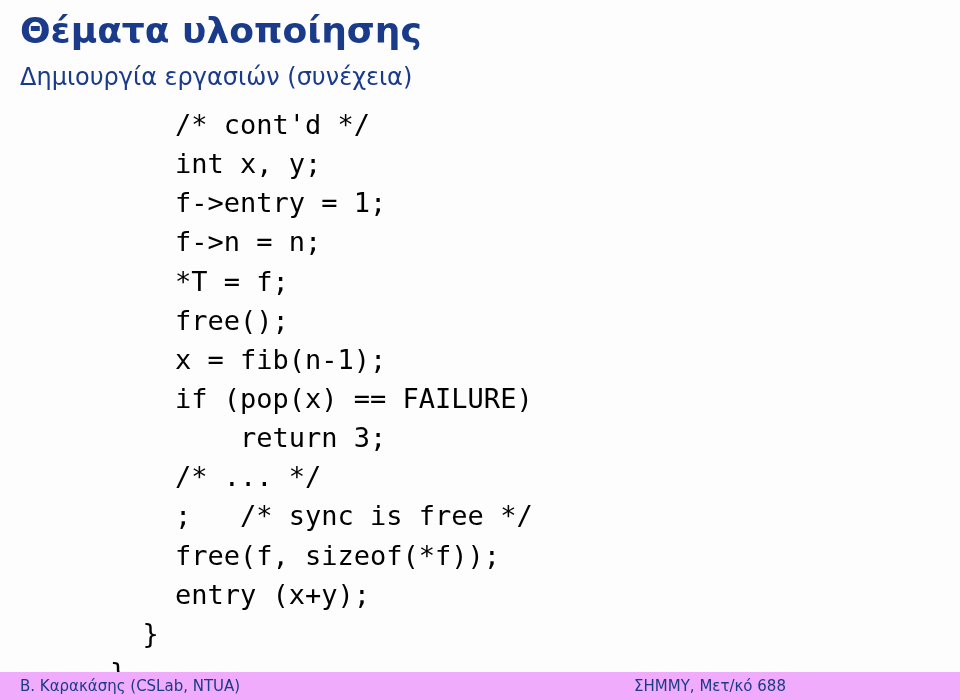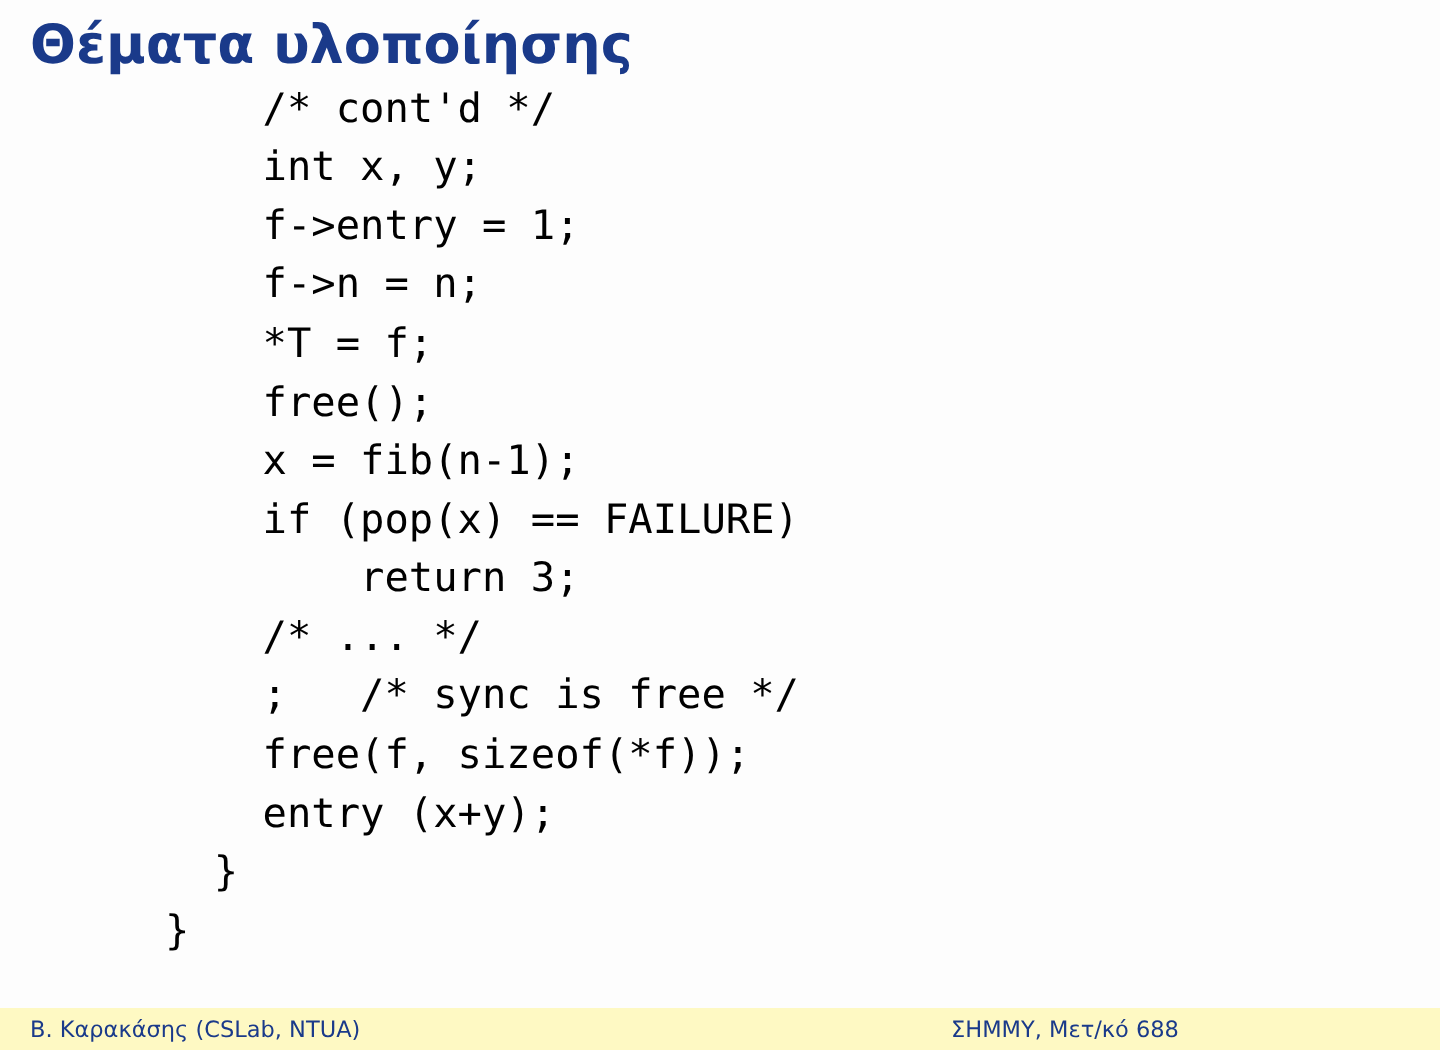--- a/index.html
+++ b/index.html
@@ -14,21 +14,21 @@
   .slide {
     width: 100%;
     height: 100%;
     padding: 10px 20px 0 20px;
     position: relative;
   }
   .title {
     color: #1a3a8a;
     font-size: 36px;
     font-weight: bold;
-    margin-bottom: 2px;
+    margin-bottom: 12px;
   }
   .subtitle {
     color: #1a3a8a;
     font-size: 24px;
     font-weight: normal;
     margin-bottom: 14px;
   }
   .code-block {
     font-family: "DejaVu Sans Mono", "Courier New", monospace;
     font-size: 27px;
@@ -36,36 +36,37 @@
     color: #000;
     white-space: pre;
     padding-left: 90px;
   }
   .footer {
     position: absolute;
     bottom: 0;
     left: 0;
     right: 0;
     height: 28px;
-    background: #fef9c3;
+    background: #f0abfc;
     color: #1a3a8a;
     font-size: 15px;
     display: flex;
     align-items: center;
     padding: 0 20px;
   }
   .footer-left { flex: 1; text-align: left; }
   .footer-center { flex: 1; text-align: center; }
   .footer-right { flex: 1; text-align: right; }
 </style>
 </head>
 <body>
 
 <div class="slide">
   <div class="title">Θέματα υλοποίησης</div>
+  <div class="subtitle">Δημιουργία εργασιών (συνέχεια)</div>
 
   <div class="code-block"><span>    /* cont'd */</span>
 <span>    int x, y;</span>
 <span>    f-&gt;entry = 1;</span>
 <span>    f-&gt;n = n;</span>
 <span>    *T = f;</span>
 <span>    free();</span>
 <span>    x = fib(n-1);</span>
 <span>    if (pop(x) == FAILURE)</span>
 <span>        return 3;</span>

